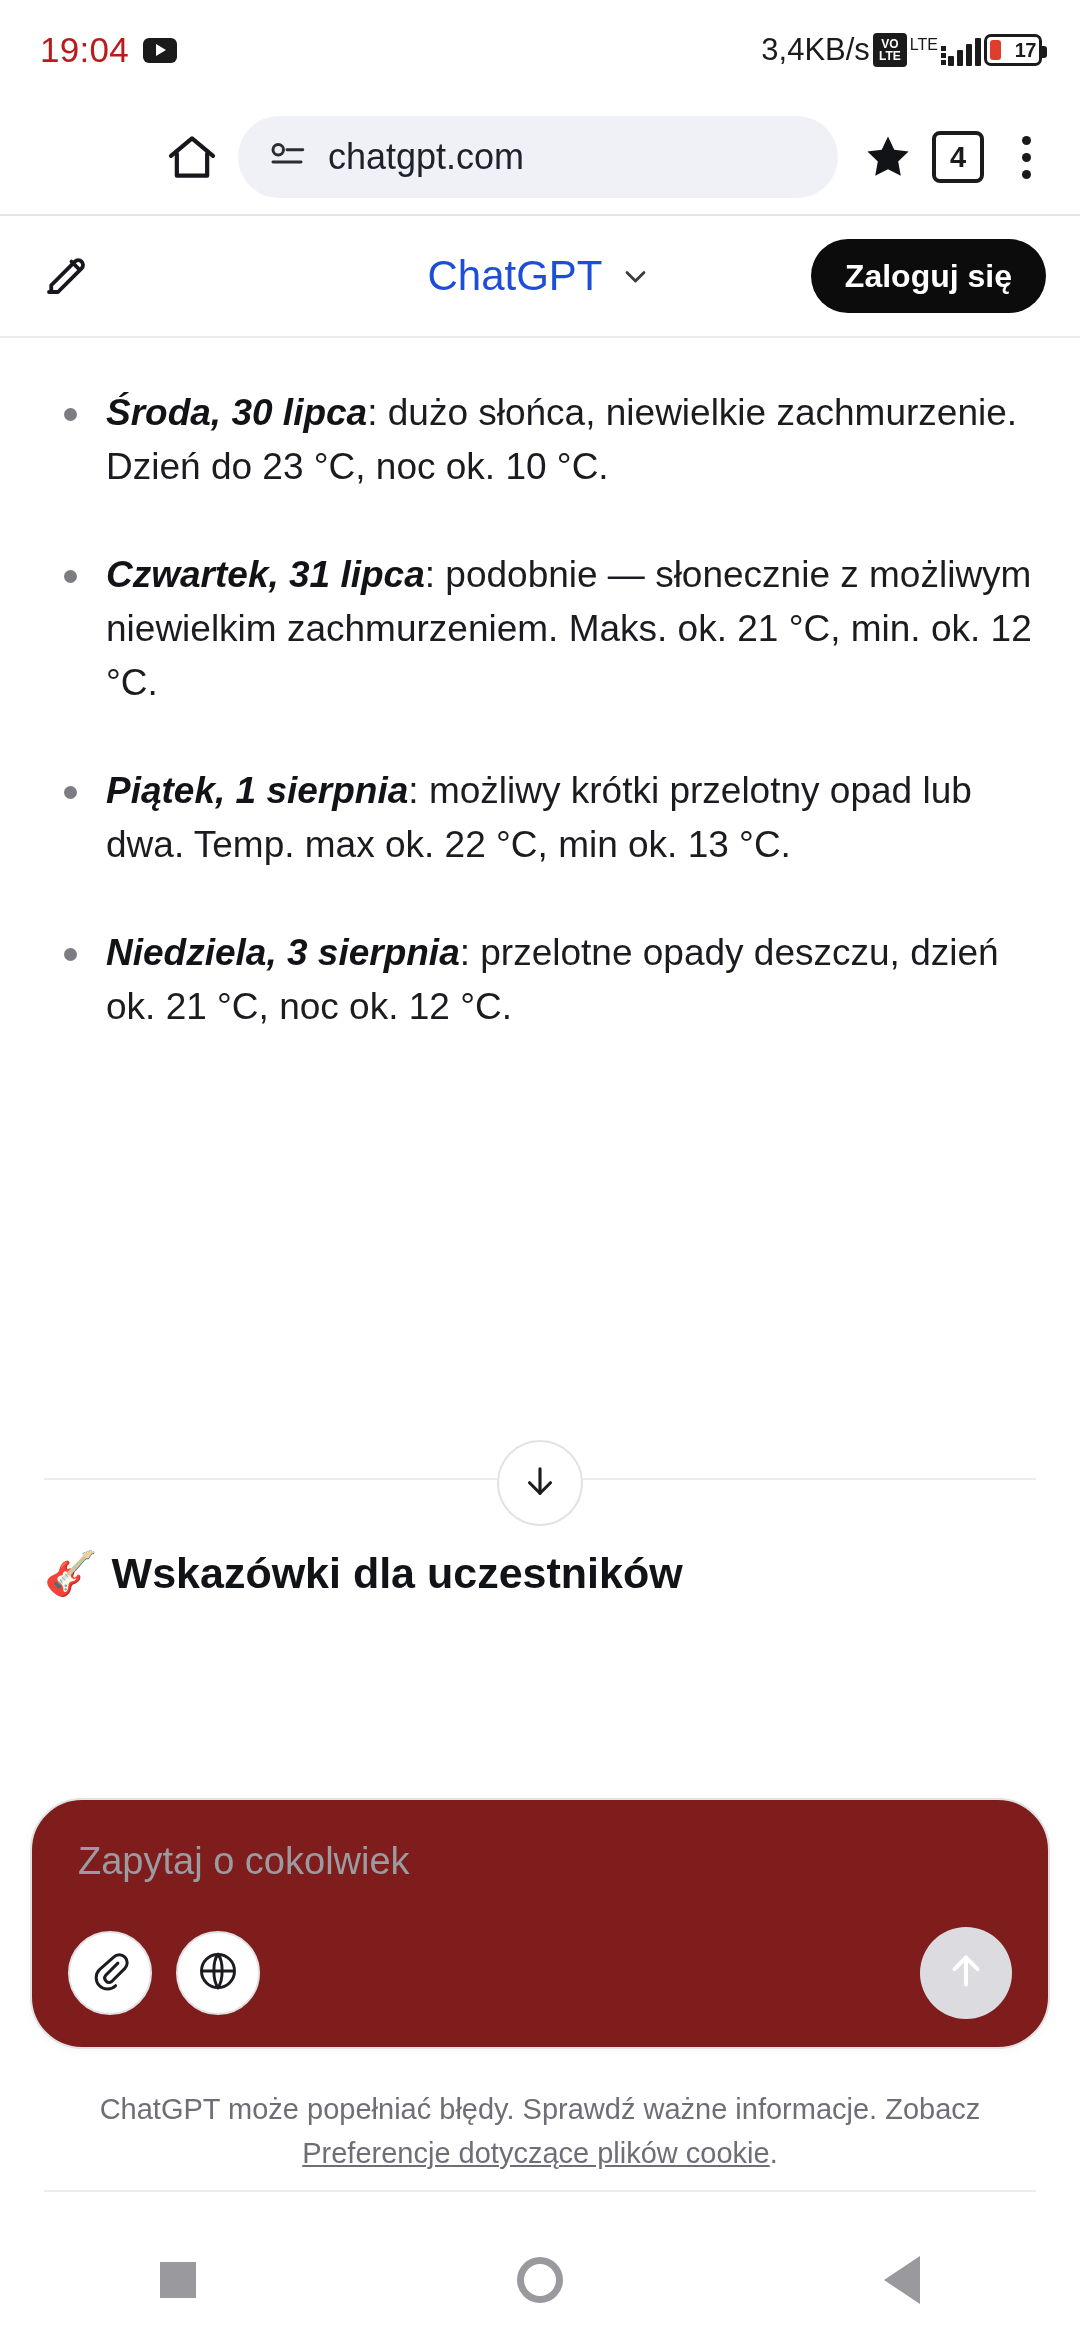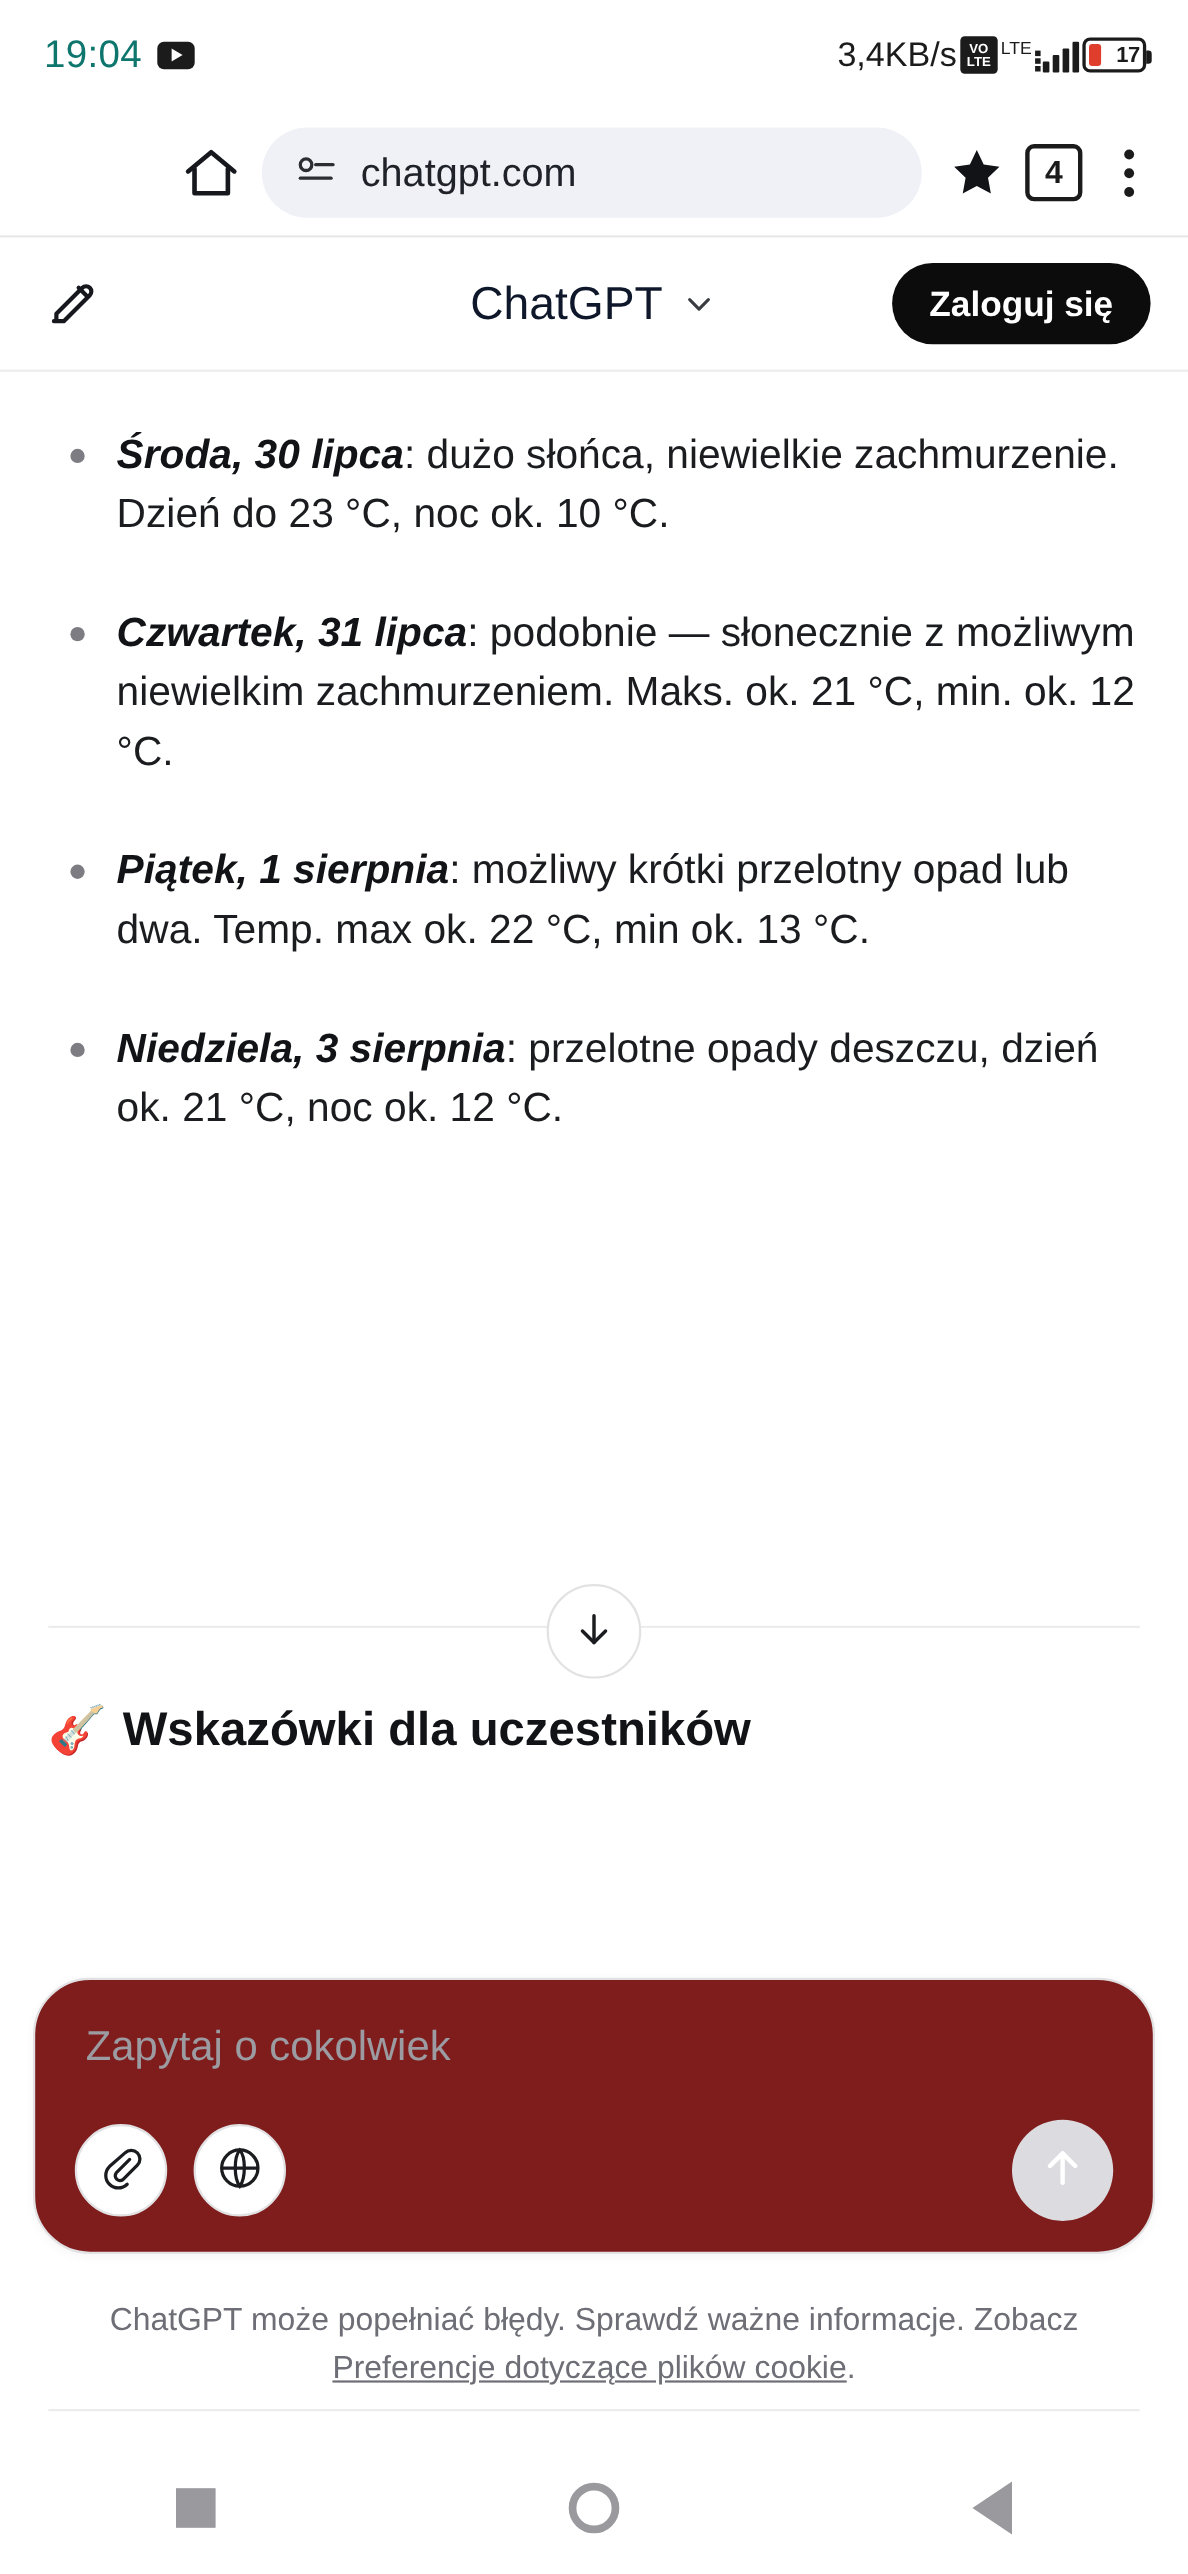--- a/index.html
+++ b/index.html
@@ -22,21 +22,21 @@
     padding: 0 38px 0 40px;
     background: #ffffff;
   }
   .status-left {
     display: flex;
     align-items: center;
     gap: 14px;
   }
   .status-time {
     font-size: 35px;
-    color: #0f766e;
+    color: #b91c1c;
     font-weight: 400;
     letter-spacing: 0.3px;
   }
   .yt-badge {
     width: 34px; height: 25px;
     background: #1b1b1b;
     border-radius: 6px;
     position: relative;
   }
   .yt-badge::after {
@@ -179,21 +179,21 @@
     justify-content: space-between;
     padding: 0 34px 0 40px;
     border-bottom: 2px solid #ececec;
     background: #ffffff;
   }
   .app-title {
     display: flex;
     align-items: center;
     gap: 16px;
     font-size: 42px;
-    color: #0f172a;
+    color: #1d4ed8;
     font-weight: 400;
     position: absolute;
     left: 50%;
     transform: translateX(-50%);
   }
   .app-title .chev { margin-top: 6px; }
   .login-btn {
     background: #0c0c0c;
     color: #ffffff;
     border: none;

